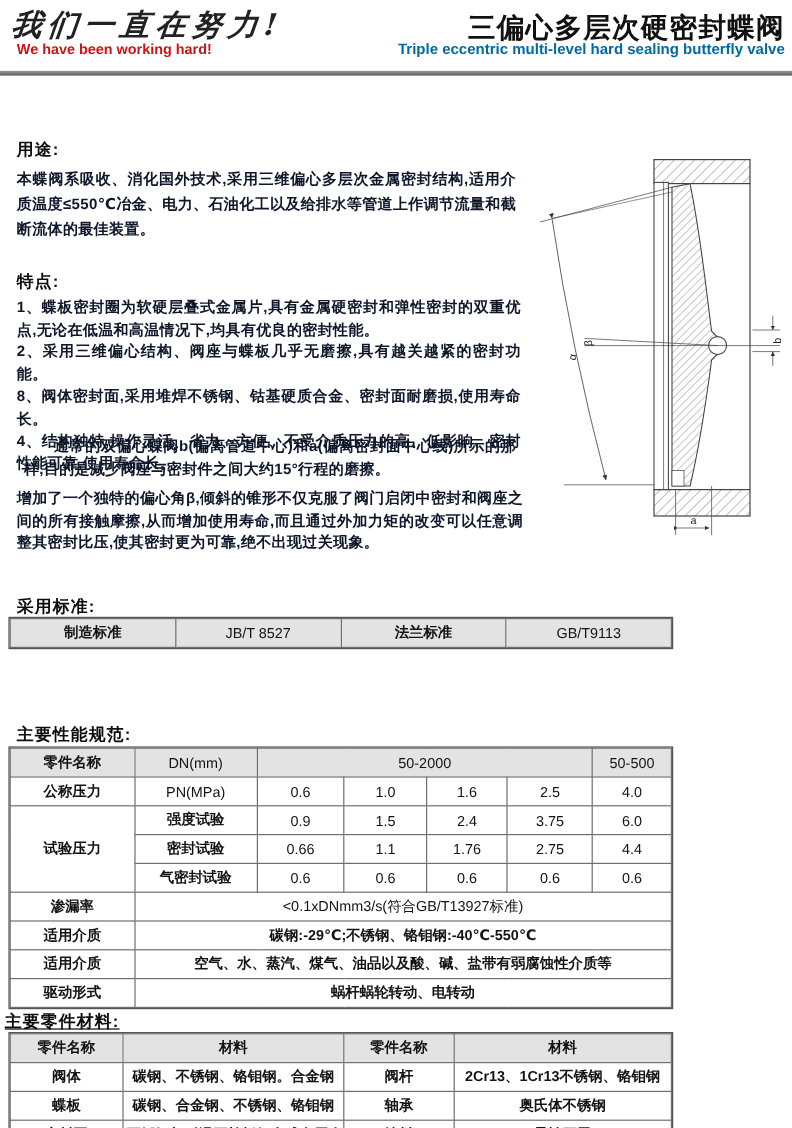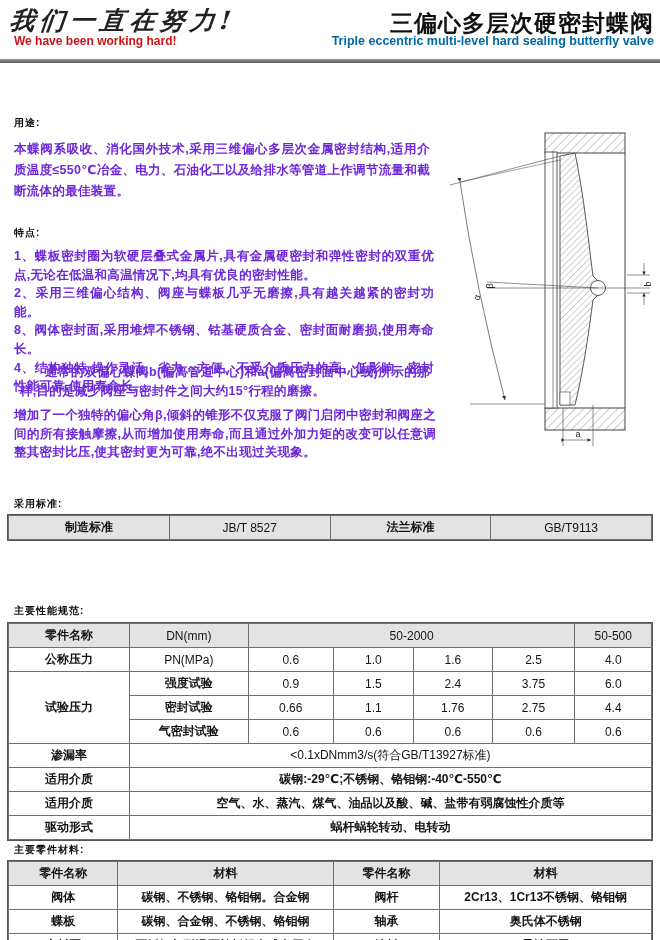--- a/index.html
+++ b/index.html
@@ -9,30 +9,30 @@
   .slogan-cn{position:absolute;left:10px;top:4px;font-family:"DejaVu Serif",serif;
              font-style:italic;font-weight:bold;font-size:25px;letter-spacing:5px;
              transform:skewX(-6deg);color:#222;white-space:nowrap;}
   .slogan-en{position:absolute;left:14px;top:34px;font-size:12px;font-weight:bold;color:#cc1414;}
   .title-cn{position:absolute;right:6px;top:8px;font-size:23px;font-weight:bold;color:#111;
             letter-spacing:1px;white-space:nowrap;}
   .title-en{position:absolute;right:6px;top:34px;font-size:12.5px;font-weight:bold;color:#0369a1;white-space:nowrap;}
   .divider{position:absolute;left:0;top:59px;width:660px;height:4px;
            background:linear-gradient(#9a9a9a,#5a5a5a);}
   
-  .h{position:absolute;font-size:10px;font-weight:bold;color:#0d0d0d;letter-spacing:1px;}
-  
-  .txt{position:absolute;font-size:12.5px;font-weight:600;color:#6d28d9;
+  .h{position:absolute;font-size:14px;font-weight:bold;color:#0d0d0d;letter-spacing:1px;}
+  
+  .txt{position:absolute;font-size:12.5px;font-weight:600;color:#0f172a;
        text-align:justify;letter-spacing:0.3px;}
   .usage-p{line-height:21px;}
   .feat-line{line-height:18.6px;}
   .desc-p1{text-indent:2em;line-height:18.6px;margin:6px;}
   .desc-p2{line-height:18.6px;margin:0;}
   
-  table{border-collapse:collapse;table-layout:fixed;width:644px;}
+  table{border-collapse:collapse;table-layout:fixed;width:552px;}
   td{border:1px solid #6f6f6f;text-align:center;font-size:12px;font-weight:600;
      padding:2px 3px;height:19px;color:#141414;overflow:hidden;white-space:nowrap;}
   .gray td, td.gray{background:#e3e3e3;}
   td.val{font-weight:400;}
   .tbl{position:absolute;left:8px;}
   .outer{outline:1px solid #555;}
 </style>
 </head>
 <body>
 
@@ -189,21 +189,21 @@
       <td>适用介质</td>
       <td colspan="6">空气、水、蒸汽、煤气、油品以及酸、碱、盐带有弱腐蚀性介质等</td>
     </tr>
     <tr>
       <td>驱动形式</td>
       <td colspan="6">蜗杆蜗轮转动、电转动</td>
     </tr>
   </tbody>
     </table>
 
-  <div class="h" style="left:14px;top:843px;">主要零件材料:</div>
+  <div class="h" style="left:4px;top:843px;text-decoration:underline;">主要零件材料:</div>
   <table class="tbl outer" style="top:861px;">
     <colgroup>
         <col style="width:17%">
         <col style="width:33.5%">
         <col style="width:16.6%">
         <col style="width:32.9%">
       </colgroup>
     <tbody>
         <tr class="gray">
       <td>零件名称</td>

